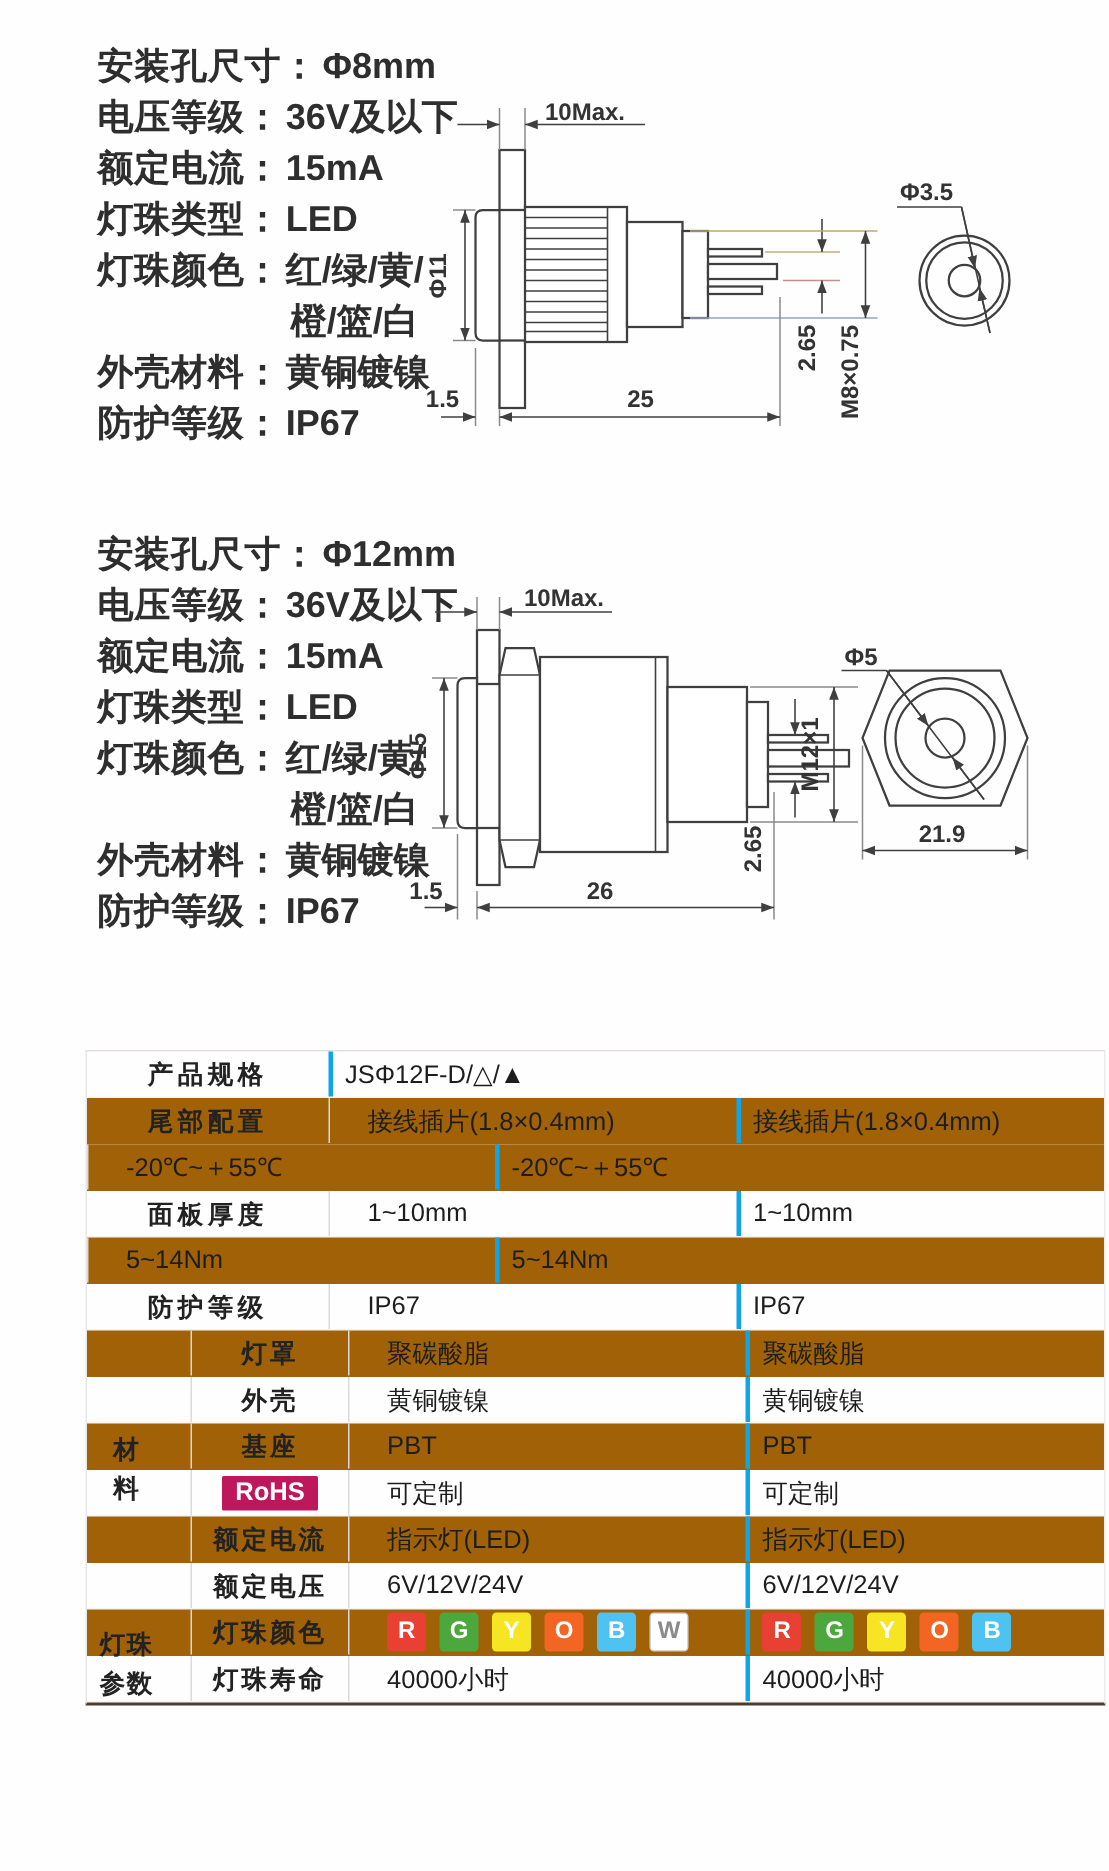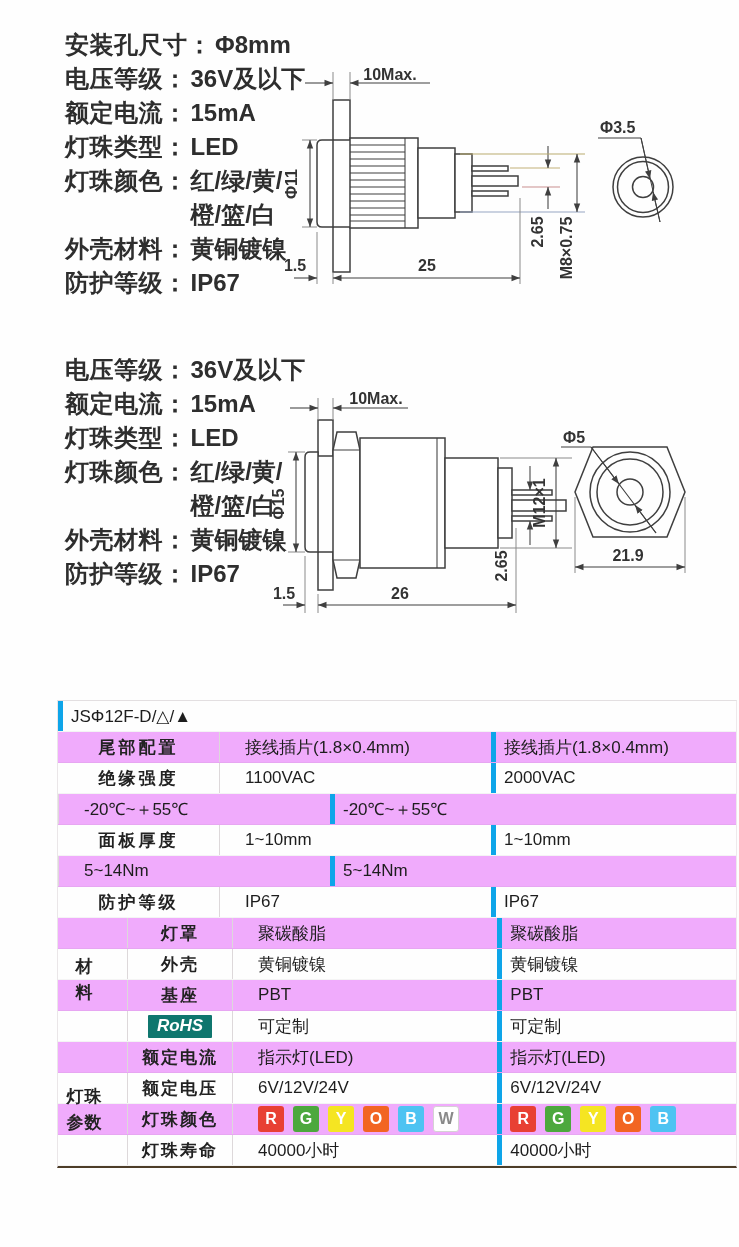--- a/index.html
+++ b/index.html
@@ -7,50 +7,50 @@
     width:739px; height:1247px; position:relative;
     background:#fefefe; overflow:hidden;
     font-family:"Liberation Sans", sans-serif;
     color:#2d2d2d;
   }
   
   .spec-block { position:absolute; left:65px; width:220px; font-size:24px; font-weight:700; color:#2e2e2e; }
   .spec-row  { line-height:34px; white-space:nowrap; }
   .spec-label{ letter-spacing:0.5px; }
   .spec-value{ margin-left:3px; }
-  .stack { display:inline-flex; flex-direction:column; vertical-align:top; }
+  .stack { display:inline-flex; flex-direction:column; vertical-align:top;text-align:center; }
   .stack .line { line-height:34px; }
 
   
   .draw { position:absolute; }
   .draw text { font-family:"Liberation Sans", sans-serif; font-size:16px; font-weight:600; fill:#333; }
   .ln   { stroke:#3f3f3f; stroke-width:1.5; fill:none; }
   .body { stroke:#3f3f3f; stroke-width:1.5; fill:#ffffff; }
   .thin { stroke:#3f3f3f; stroke-width:1.05; fill:none; }
   .ext  { stroke:#8a8a8a; stroke-width:1; fill:none; }
 
   
   .spec-table { position:absolute; left:57px; top:700px; width:678px;
     border-top:1px solid #e3dfe1; border-bottom:2px solid #4d3d28;
     border-left:1px solid #eae6e8; border-right:1px solid #eee9eb; box-sizing:content-box; }
   .trow { display:flex; height:31px; align-items:center; box-sizing:border-box;
           border-bottom:1px solid rgba(120,110,115,0.07); }
-  .trow.shade { background:#f0abfc; }
+  .trow.shade { background:#a16207; }
   .cell { box-sizing:border-box; height:100%; display:flex; align-items:center; }
   .c-label-full { width:161px; justify-content:center; font-weight:700; font-size:17px; letter-spacing:3px; color:#222; }
   .c-sub  { width:108px; margin-left:69px; border-left:1px solid #ddd8da; justify-content:center;
             font-weight:700; font-size:17px; letter-spacing:2px; color:#222; }
   .c-v1 { width:272px; border-left:1px solid #ddd8da; padding-left:25px; font-size:17px; font-weight:500; color:#1d1d1d; }
-  .c-v2 { width:245px; border-left:5px solid #0ea5e9; padding-left:8px;  font-size:17px; font-weight:500; color:#1d1d1d; }
+  .c-v2 { width:245px; border-left:3px solid #0ea5e9; padding-left:8px;  font-size:17px; font-weight:500; color:#1d1d1d; }
   .tgroup { position:absolute; left:0; width:53px; display:flex; flex-direction:column;
             align-items:center; justify-content:center; font-weight:700; font-size:17px;
             color:#222; line-height:26px; letter-spacing:1px; }
   #group-material { top:217px; height:124px; }
   #group-led      { top:341px; height:136px; }
-  .badge-rohs { background:#0f766e; color:#fff; padding:1px 9px 2px 9px; font-size:17px; font-weight:700; border-radius:1px;font-style:italic; }
+  .badge-rohs { background:#be185d; color:#fff; padding:1px 9px 2px 9px; font-size:17px; font-weight:700; border-radius:1px; }
   .chips { display:flex; gap:9px; }
   .chip { width:26px; height:26px; display:flex; align-items:center; justify-content:center;
           font-weight:700; font-size:16px; border-radius:3px; box-sizing:border-box; }
 </style>
 </head>
 <body>
 
 <div class="spec-block" style="top:28px">
   <div class="spec-row"><span class="spec-label">安装孔尺寸：</span><span class="spec-value">Φ8mm</span></div>
   <div class="spec-row"><span class="spec-label">电压等级：</span><span class="spec-value">36V及以下</span></div>
@@ -135,20 +135,21 @@
     <circle class="ln" cx="643" cy="187" r="25.5"></circle>
     <circle class="ln" cx="643" cy="187" r="10.5"></circle>
     <text x="600" y="133">Φ3.5</text>
     <path class="thin" d="M598,138 H641 M641,138 L660,222"></path>
     <line class="thin" x1="641" y1="138" x2="650" y2="179" marker-end="url(#ar1)"></line>
     <line class="thin" x1="660" y1="222" x2="653" y2="192" marker-end="url(#ar1)"></line>
   </g>
 </svg>
 
 <div class="spec-block" style="top:353px">
+  <div class="spec-row"><span class="spec-label">安装孔尺寸：</span><span class="spec-value">Φ12mm</span></div>
   <div class="spec-row"><span class="spec-label">电压等级：</span><span class="spec-value">36V及以下</span></div>
   <div class="spec-row"><span class="spec-label">额定电流：</span><span class="spec-value">15mA</span></div>
   <div class="spec-row"><span class="spec-label">灯珠类型：</span><span class="spec-value">LED</span></div>
   <div class="spec-row"><span class="spec-label">灯珠颜色：</span><span class="spec-value stack">
         <span class="line">红/绿/黄/</span>
         <span class="line">橙/篮/白</span>
       </span></div>
   <div class="spec-row"><span class="spec-label">外壳材料：</span><span class="spec-value">黄铜镀镍</span></div>
   <div class="spec-row"><span class="spec-label">防护等级：</span><span class="spec-value">IP67</span></div>
 </div>
@@ -226,31 +227,27 @@
     <line class="thin" x1="591" y1="447" x2="619" y2="484" marker-end="url(#ar2)"></line>
     <line class="thin" x1="656" y1="533" x2="635" y2="505" marker-end="url(#ar2)"></line>
     <path class="ext" d="M575,497 V573 M685,497 V573"></path>
     <line class="thin" x1="575" y1="567" x2="685" y2="567" marker-start="url(#ar2)" marker-end="url(#ar2)"></line>
     <text x="628" y="561" text-anchor="middle">21.9</text>
   </g>
 </svg>
 
 <div class="spec-table">
   <div class="trow">
+    <div class="cell c-label-full">产品规格</div>
     <div class="cell c-v2">JSΦ12F-D/△/▲</div>
   </div>
   <div class="trow shade">
     <div class="cell c-label-full">尾部配置</div>
     <div class="cell c-v1">接线插片(1.8×0.4mm)</div>
     <div class="cell c-v2">接线插片(1.8×0.4mm)</div>
-  </div>
-  <div class="trow">
-    <div class="cell c-label-full">绝缘强度</div>
-    <div class="cell c-v1">1100VAC</div>
-    <div class="cell c-v2">2000VAC</div>
   </div>
   <div class="trow shade">
     <div class="cell c-v1">-20℃~＋55℃</div>
     <div class="cell c-v2">-20℃~＋55℃</div>
   </div>
   <div class="trow">
     <div class="cell c-label-full">面板厚度</div>
     <div class="cell c-v1">1~10mm</div>
     <div class="cell c-v2">1~10mm</div>
   </div>

